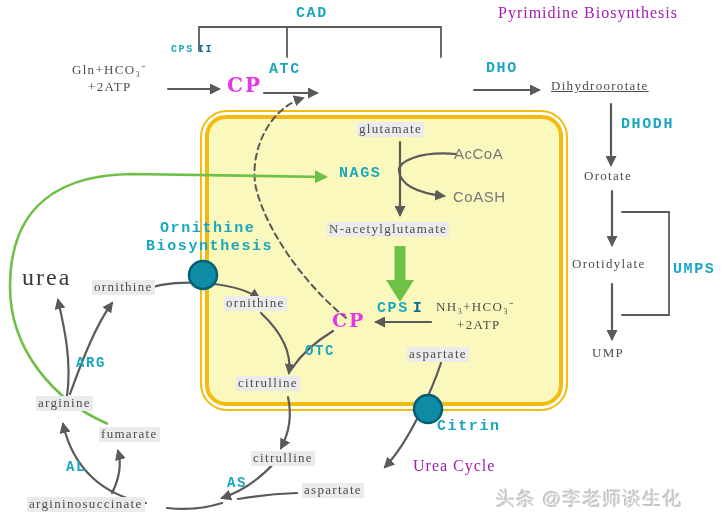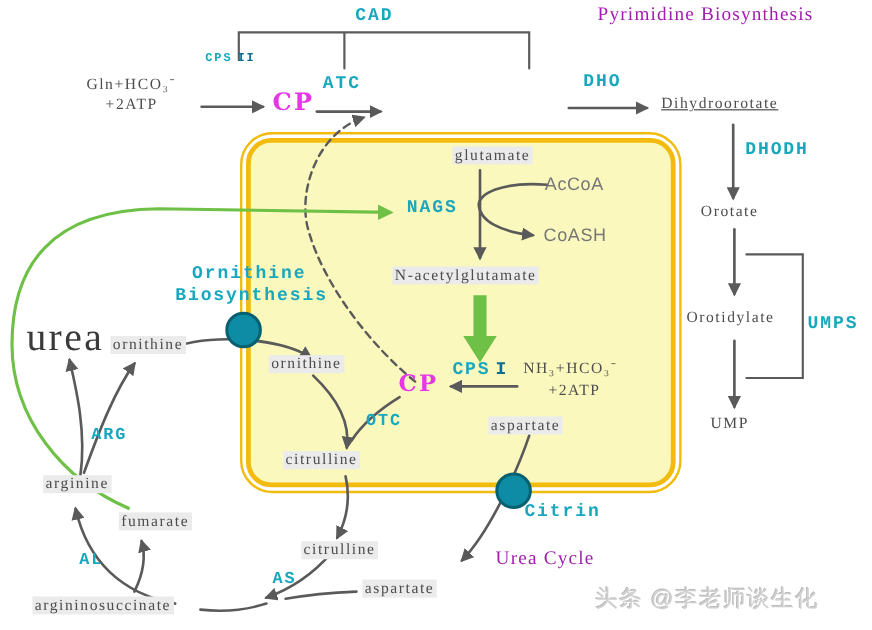--- a/index.html
+++ b/index.html
@@ -17,21 +17,21 @@
        white-space:nowrap;line-height:1.15;}
   .met{background:#ebebeb;padding:0 2px;}
   .enz{position:absolute;z-index:10;font-family:Liberation Mono, monospace;font-weight:bold;
        font-size:14px;color:#19a7be;letter-spacing:1.6px;white-space:nowrap;}
   .enz .num{color:#0c6d92;margin-left:4px;}
   .cp{position:absolute;z-index:10;font-family:"DejaVu Serif",serif;font-weight:bold;
       color:#e637e6;letter-spacing:2px;white-space:nowrap;}
   .sans{font-family:"Liberation Sans",sans-serif;color:#777;letter-spacing:0.5px;font-size:15px;}
   .title-it{position:absolute;z-index:10;font-size:16px;color:#a21caf;
             letter-spacing:1px;white-space:nowrap;}
-  .urea-big{position:absolute;z-index:10;font-size:33px;color:#3a3a3a;letter-spacing:2px;}
+  .urea-big{position:absolute;z-index:10;font-size:24px;color:#3a3a3a;letter-spacing:2px;}
   .watermark{position:absolute;z-index:10;font-family:"Liberation Sans",sans-serif;
              font-size:19px;color:#cfcfcf;letter-spacing:1px;
              text-shadow:1px 1px 0 #ffffff, -1px -1px 0 #bdbdbd;white-space:nowrap;}
 </style>
 </head>
 <body>
 
 <div id="stage">
 
   <div class="mito-outer"></div>
@@ -96,21 +96,21 @@
   <div class="cp" style="left:227px;top:73px;font-size:20px;">CP</div>
   <div class="enz" style="left:269px;top:61px;font-size:15px;">ATC</div>
   <div class="enz" style="left:486px;top:60px;font-size:15px;">DHO</div>
   <div class="lbl" style="left:551px;top:79px;text-decoration:underline;">Dihydroorotate</div>
   <div class="enz" style="left:621px;top:116px;font-size:15px;">DHODH</div>
   <div class="lbl" style="left:584px;top:169px;">Orotate</div>
   <div class="lbl" style="left:572px;top:257px;">Orotidylate</div>
   <div class="enz" style="left:673px;top:261px;font-size:15px;">UMPS</div>
   <div class="lbl" style="left:592px;top:346px;">UMP</div>
 
-  <div class="lbl met" style="left:357px;top:122px;margin-left:20px;">glutamate</div>
+  <div class="lbl met" style="left:357px;top:122px;">glutamate</div>
   <div class="lbl sans" style="left:454px;top:145px;">AcCoA</div>
   <div class="enz" style="left:339px;top:165px;font-size:15px;">NAGS</div>
   <div class="lbl sans" style="left:453px;top:188px;">CoASH</div>
   <div class="lbl met" style="left:327px;top:222px;">N-acetylglutamate</div>
   <div class="enz" style="left:377px;top:300px;font-size:15px;"><span>CPS</span><span class="num">I</span></div>
   <div class="lbl" style="left:436px;top:300px;">NH₃+HCO₃⁻</div>
   <div class="lbl" style="left:457px;top:318px;">+2ATP</div>
   <div class="cp" style="left:332px;top:309px;font-size:19px;">CP</div>
   <div class="enz" style="left:305px;top:343px;">OTC</div>
   <div class="lbl met" style="left:224px;top:296px;">ornithine</div>

